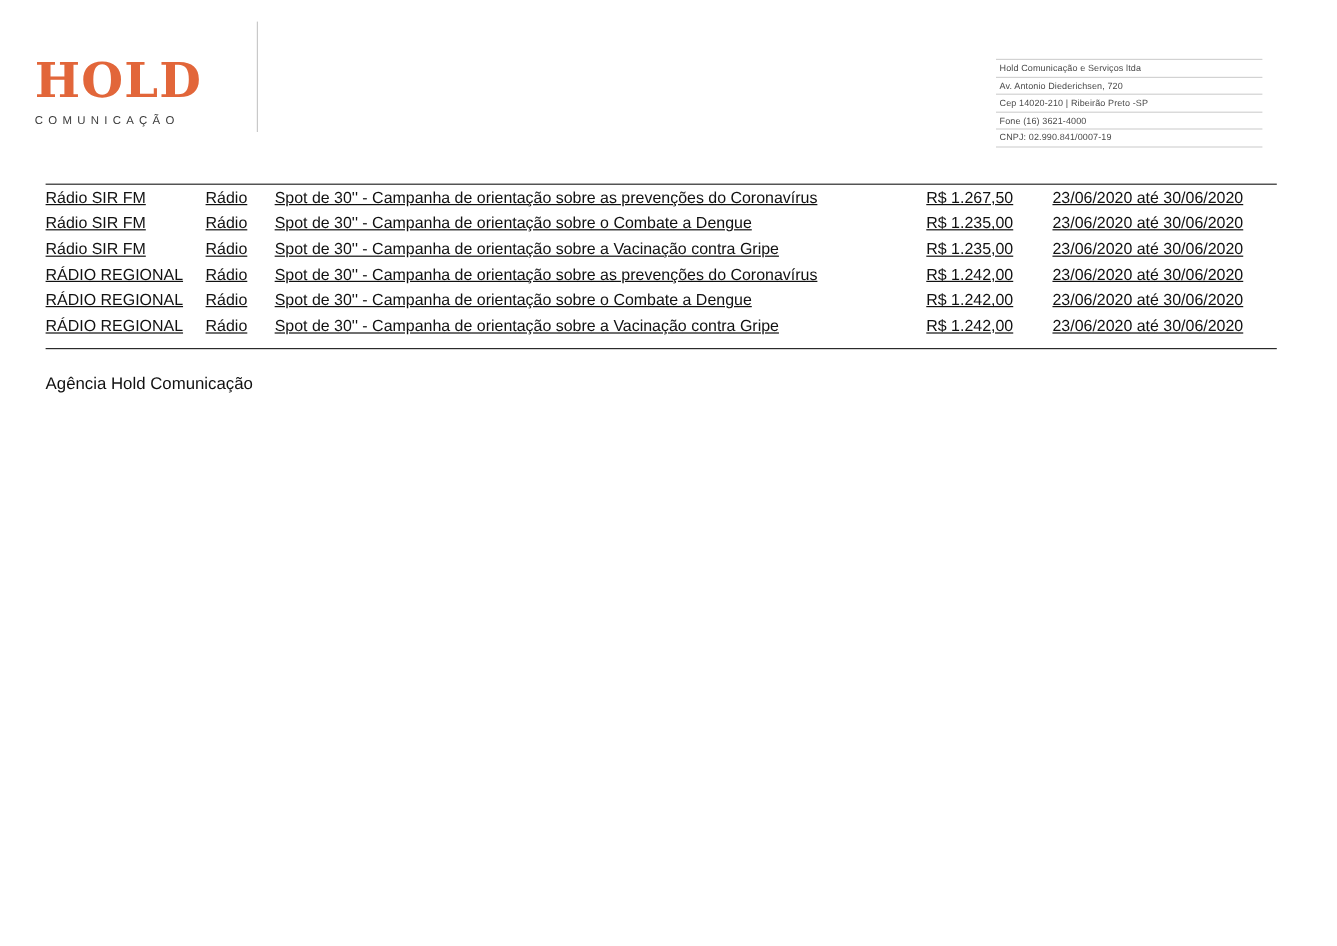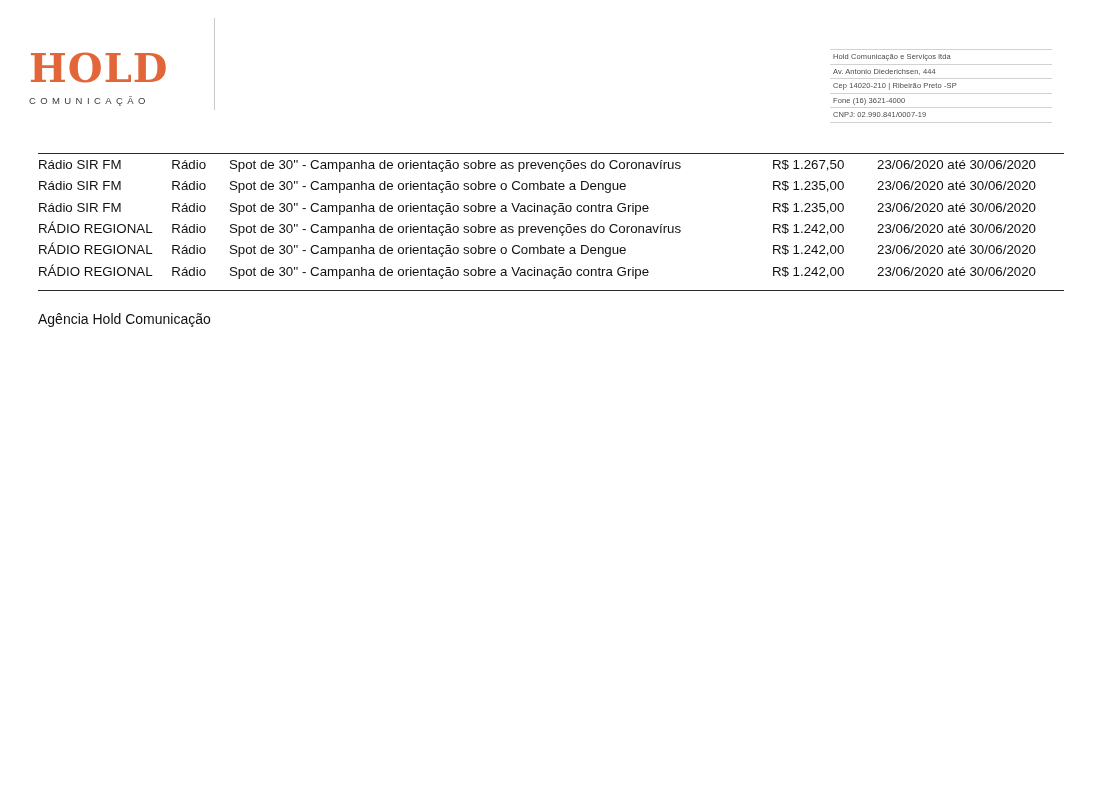--- a/index.html
+++ b/index.html
@@ -92,20 +92,21 @@
     border-collapse: collapse;
     width: 1024px;
     font-size: 13.3px;
     color: #111111;
   }
   table.items td {
     padding: 0;
     height: 21.3px;
     vertical-align: middle;
     white-space: nowrap;
+    text-decoration: underline;
   }
   .col-veic   { width: 137px; }
   .col-midia  { width: 62px;  }
   .col-desc   { width: 548px; }
   .col-valor  { width: 98px; text-align: center; padding-right: 2px !important; }
   .col-per    { width: 190px; text-align: left; padding-left: 20px !important; }
 
   .rule-top {
     position: absolute;
     left: 38px;
@@ -139,21 +140,21 @@
 
   <div class="logo-block">
     <div class="logo-word">HOLD</div>
     <div class="logo-sub">COMUNICAÇÃO</div>
   </div>
 
   <div class="logo-divider"></div>
 
   <div class="company-box">
     <div class="cline">Hold Comunicação e Serviços ltda</div>
-    <div class="cline">Av. Antonio Diederichsen, 444</div>
+    <div class="cline">Av. Antonio Diederichsen, 720</div>
     <div class="cline">Cep 14020-210   | Ribeirão Preto -SP</div>
     <div class="cline">Fone (16) 3621-4000</div>
     <div class="cline">CNPJ: 02.990.841/0007-19</div>
   </div>
 
 </div>
 
 <div class="rule-top"></div>
 
 <div class="table-wrap">

